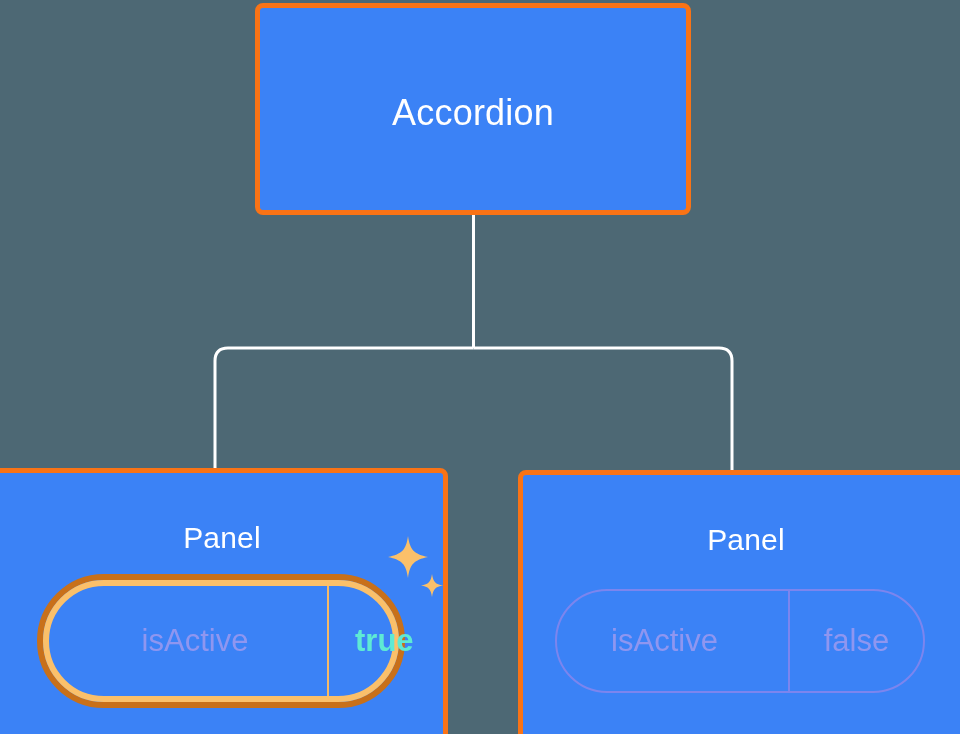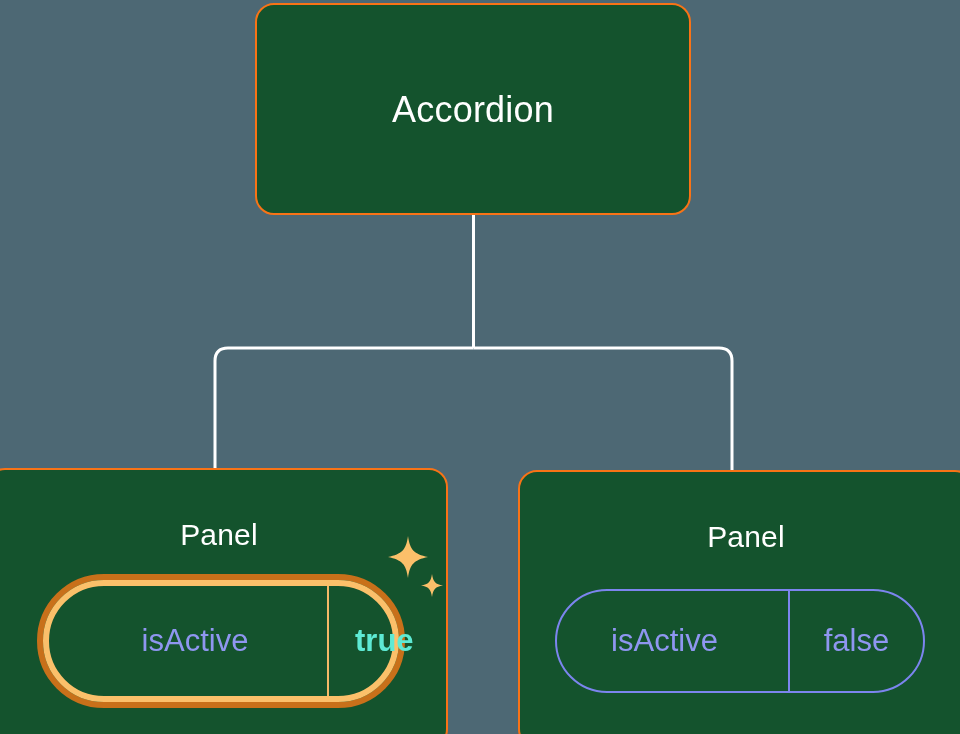--- a/index.html
+++ b/index.html
@@ -26,23 +26,23 @@
     top: 0;
     width: 960px;
     height: 734px;
     pointer-events: none;
   }
 
   
   .card {
     position: absolute;
     box-sizing: border-box;
-    background: #14532d;
-    border: 2px solid #f97316;
-    border-radius: 19px;
+    background: #3b82f6;
+    border: 5px solid #f97316;
+    border-radius: 8px;
   }
 
   .card-accordion {
     left: 255px;
     top: 3px;
     width: 436px;
     height: 212px;
   }
   .card-panel-left {
     left: -14px;

